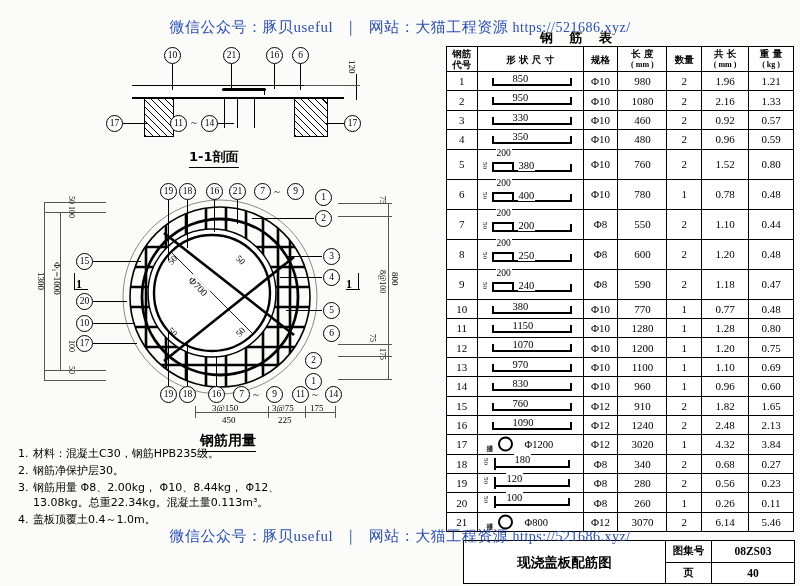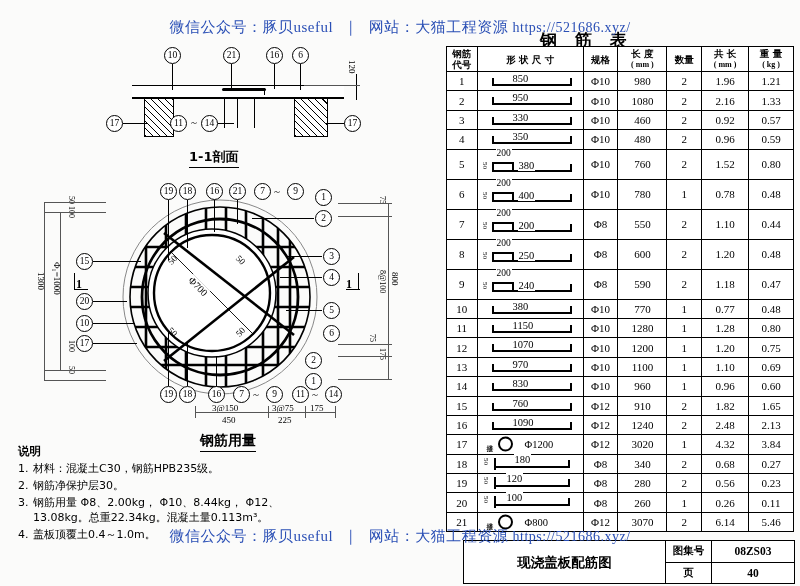--- a/index.html
+++ b/index.html
@@ -64,21 +64,21 @@
 
   .caption {
     position:absolute; font-family:"DejaVu Sans", sans-serif;
     font-weight:bold; font-size:13px; border-bottom:1.3px solid #000;
     padding-bottom:1px;
   }
 
   
   #tbl-title {
     position:absolute; left:540px; top:29px; font-family:"DejaVu Sans", sans-serif;
-    font-weight:bold; font-size:17px; letter-spacing:6px; z-index:10;
+    font-weight:bold; font-size:13px; letter-spacing:6px; z-index:10;
   }
   #rtable {
     position:absolute; left:446px; top:46px; width:348px;
     border-collapse:collapse; background:#fff; z-index:15;
     border:1.4px solid #000;
   }
   #rtable td, #rtable th {
     border:1px solid #000; padding:0; text-align:center; vertical-align:middle;
     font-family:"Liberation Serif", serif; font-size:11px; height:19.4px;
   }
@@ -337,21 +337,20 @@
   <div class="ln lnv thin" style="left:335px; top:406px; height:12px;"></div>
   <div class="t" style="left:212px; top:403px; font-size:9px;">3@150</div>
   <div class="t" style="left:222px; top:415px; font-size:9px;">450</div>
   <div class="t" style="left:272px; top:403px; font-size:9px;">3@75</div>
   <div class="t" style="left:278px; top:415px; font-size:9px;">225</div>
   <div class="t" style="left:310px; top:403px; font-size:9px;">175</div>
 
   <div class="caption" style="left:200px; top:432px; font-size:14px;">钢筋用量</div>
 
   <div id="notes">
-    <div class="hd">说明</div>
     <div class="li">
       <span class="num">1.</span><span>材料：混凝土C30，钢筋HPB235级。</span>
     </div>
     <div class="li">
       <span class="num">2.</span><span>钢筋净保护层30。</span>
     </div>
     <div class="li">
       <span class="num">3.</span><span>钢筋用量 Φ8、2.00kg， Φ10、8.44kg， Φ12、</span>
       <span class="ind">13.08kg。总重22.34kg。混凝土量0.113m³。</span>
     </div>

